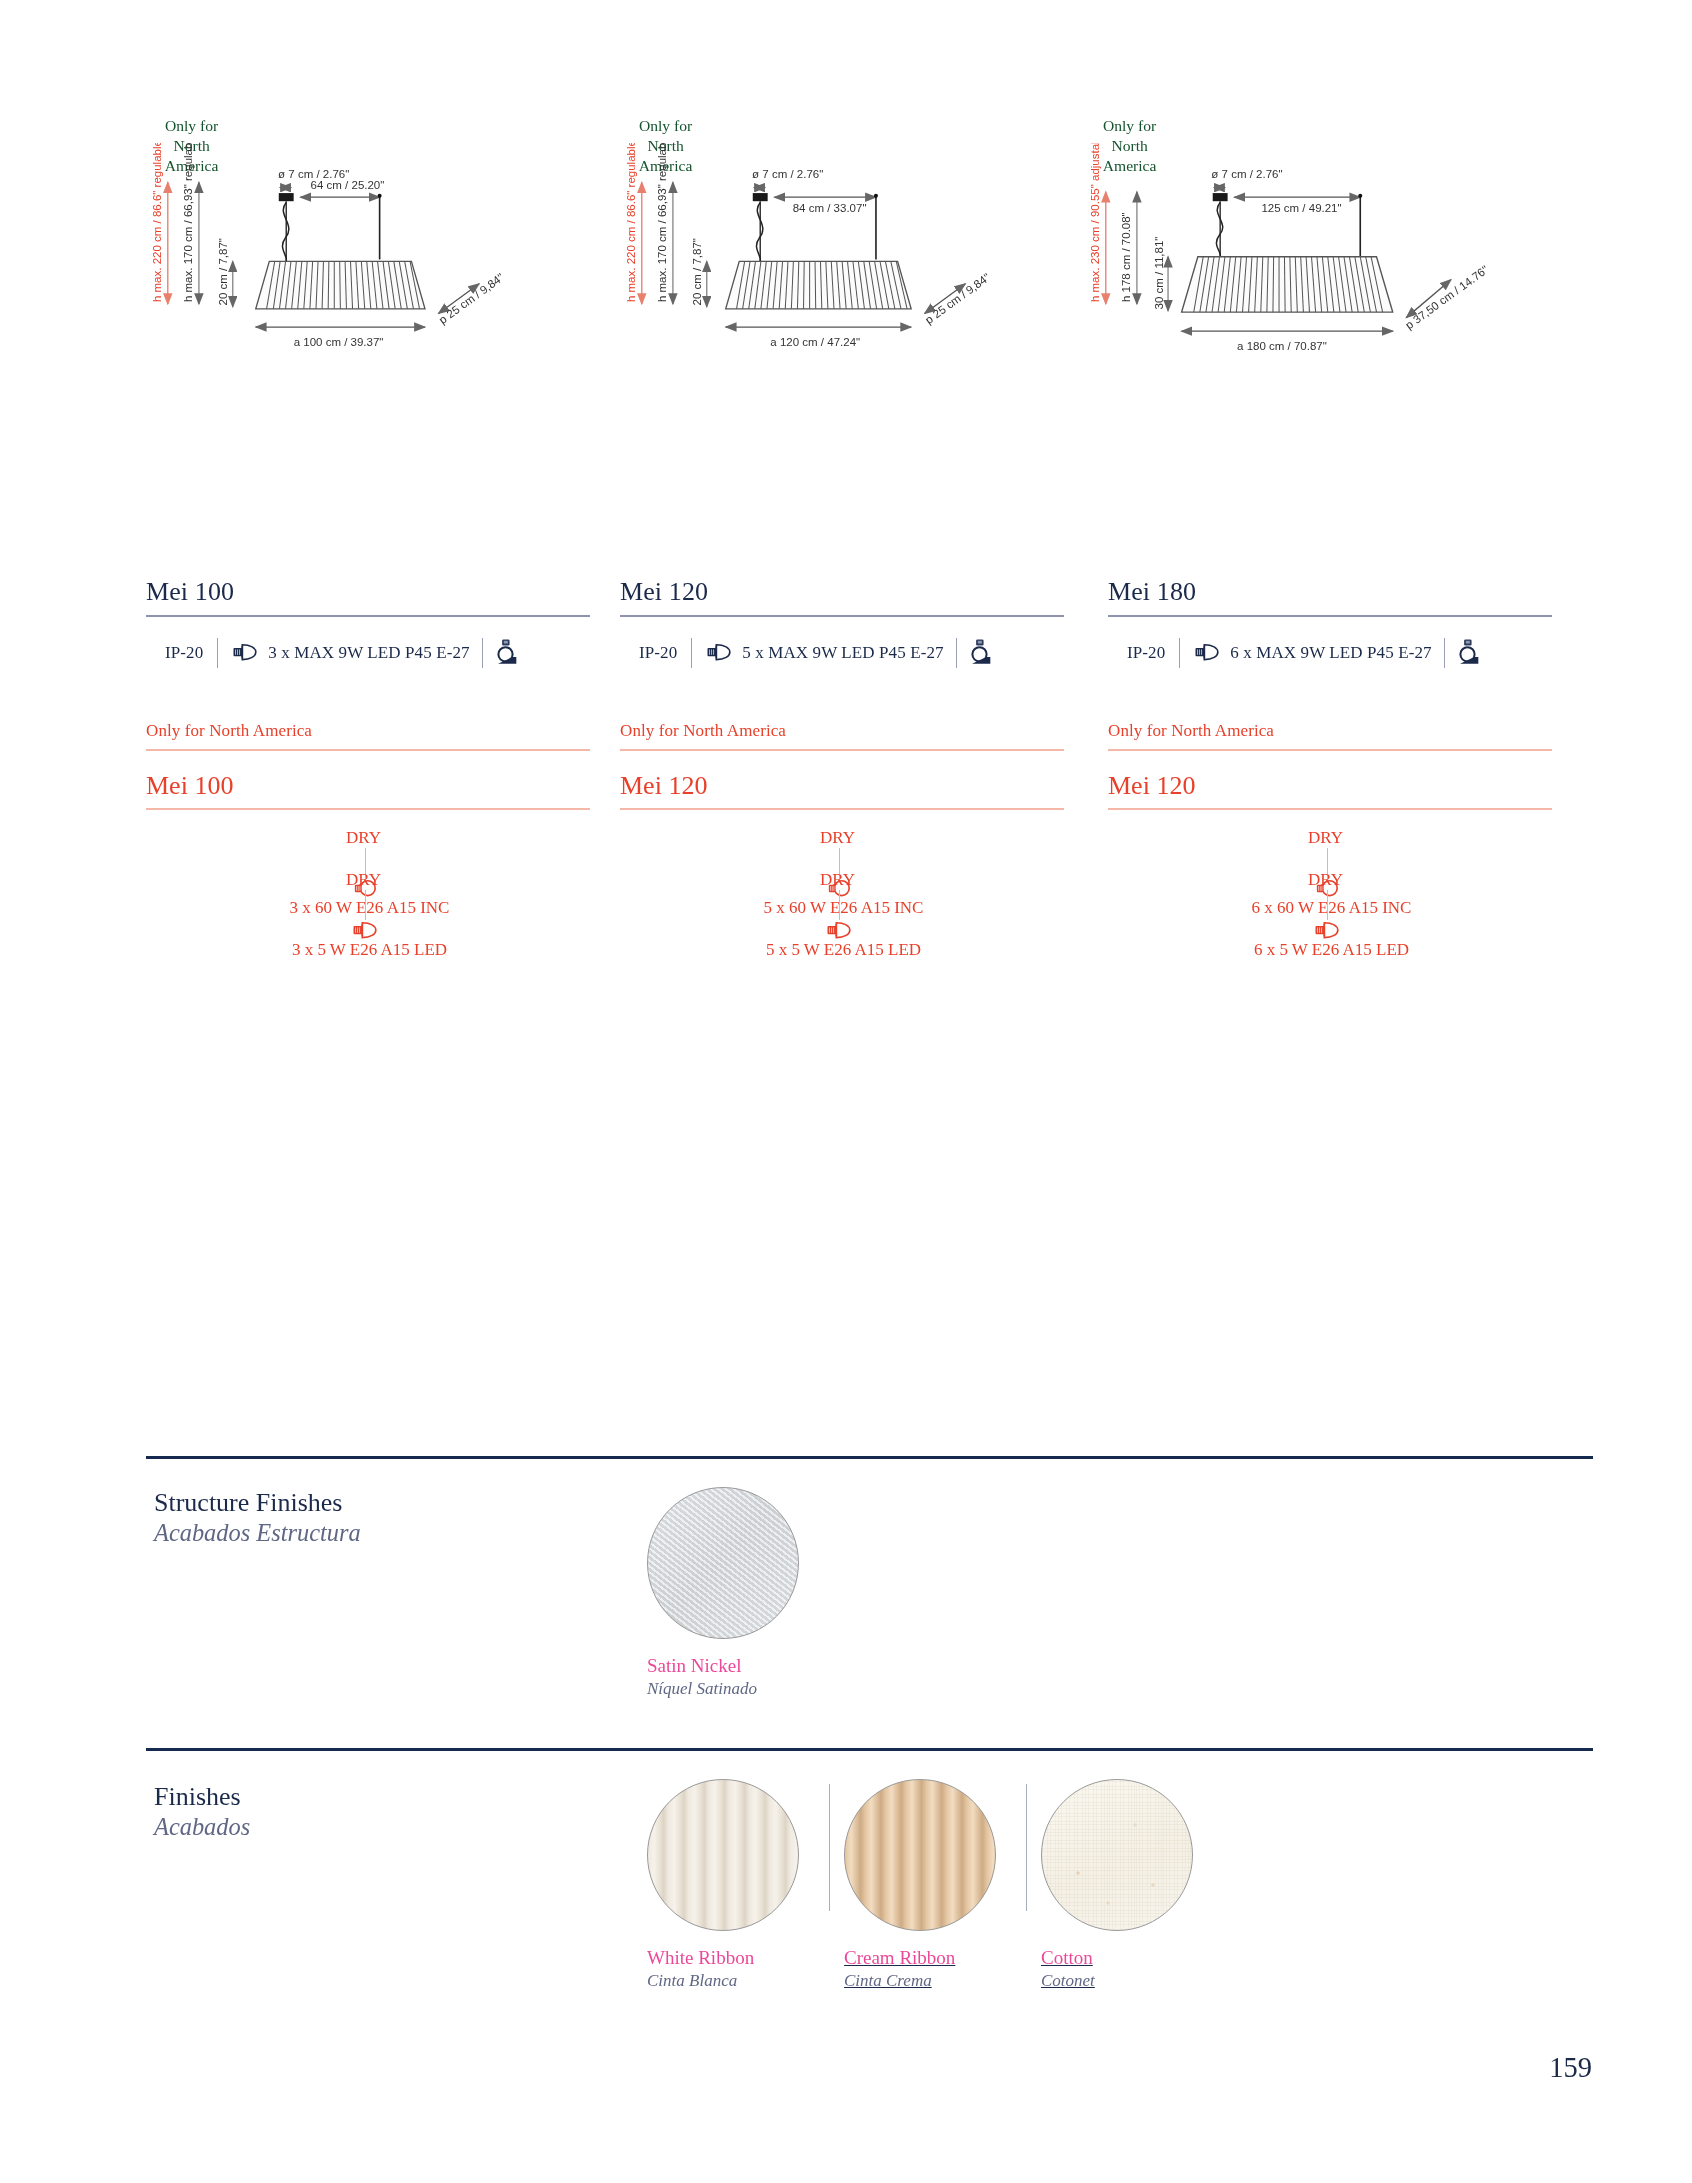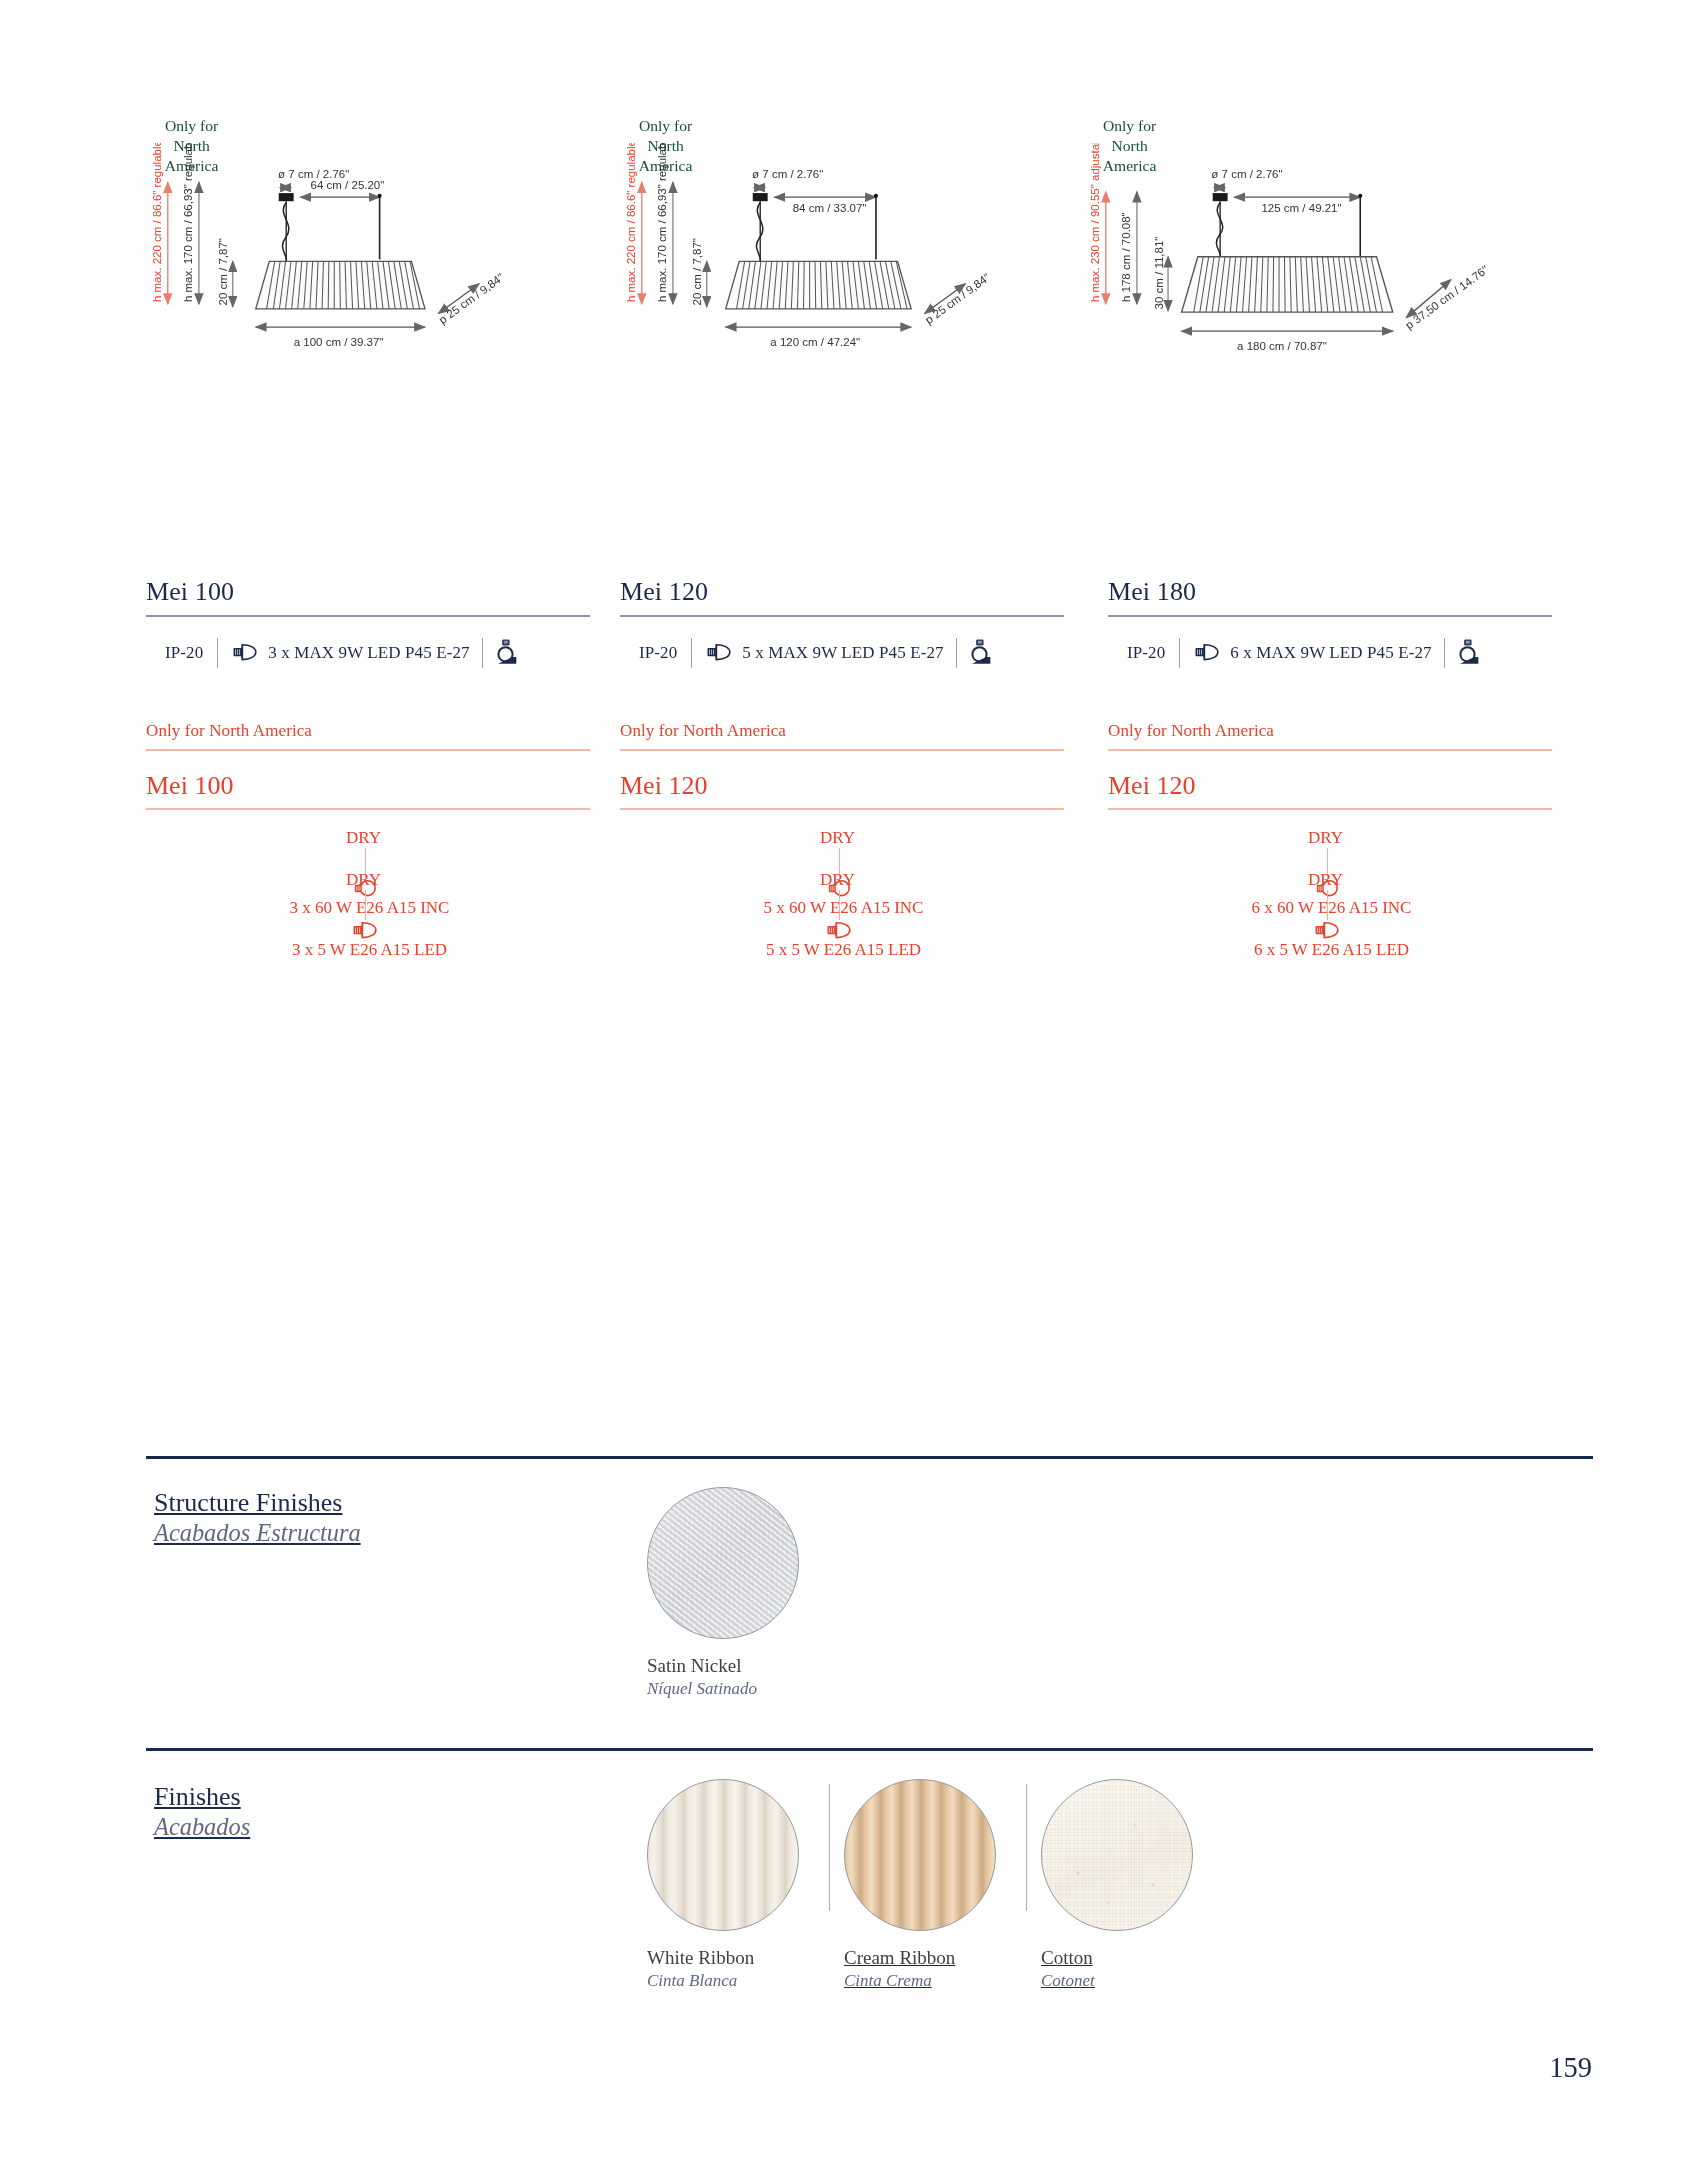--- a/index.html
+++ b/index.html
@@ -71,42 +71,42 @@
   .spec-line-red { display: flex; align-items: center; margin-top: 17.6px; height: 33px; flex-direction: column; }
   .spec-line-red.tight { margin-top: 9.5px; }
   .spec-dry { font-size: 17px; color: #e8402a; width: 47px; flex: 0 0 auto; }
   .spec-txt-red { font-size: 17px; color: #e8402a; white-space: nowrap; }
 
   
   .sec-divider { position: absolute; left: 146px; width: 1447px; height: 2.7px; background: #152a4e; }
   #div-structure { top: 1456px; }
   #div-finishes  { top: 1748px; }
 
-  .sec-head { position: absolute; left: 154px; text-decoration: underline; }
+  .sec-head { position: absolute; left: 154px; }
   .sec-head .en { font-size: 26px; color: #1b2a4a; line-height: 1.15; }
   .sec-head .es { font-size: 24.4px; color: #5f6785; font-style: italic; line-height: 1.2; }
   #head-structure { top: 1488px; }
   #head-finishes  { top: 1782px; }
 
   .swatch-group { position: absolute; display: flex; }
   #sw-structure { left: 647px; top: 1487px; }
   #sw-finishes  { left: 647px; top: 1779px; }
 
   .swatch-cell { position: relative; width: 197px; }
   .swatch-cell + .swatch-cell { padding-left: 0; text-decoration: underline; }
   .cell-divider {
     position: absolute; left: -15px; top: 5.4px;
     width: 1.4px; height: 127px; background: #a9aebe;
   }
   .swatch {
     width: 152px; height: 152px; border-radius: 50%;
     border: 0.7px solid #9a9a9a; overflow: hidden; position: relative;
   }
   .swatch-label { margin-top: 15px; }
-  .swatch-label .en { font-size: 19px; color: #404040; line-height: 1.25; }
+  .swatch-label .en { font-size: 19px; color: #ec4899; line-height: 1.25; }
   .swatch-label .es { font-size: 17px; color: #5f6785; font-style: italic; line-height: 1.3; }
 
   
   .tex-nickel {
     background:
       repeating-linear-gradient(38deg, rgba(255,255,255,.55) 0 2px, rgba(175,180,186,.22) 2px 4.7px),
       linear-gradient(135deg, #e4e7e9 0%, #d3d7da 48%, #e2e5e7 100%);
   }
   .tex-white-ribbon {
     background:

